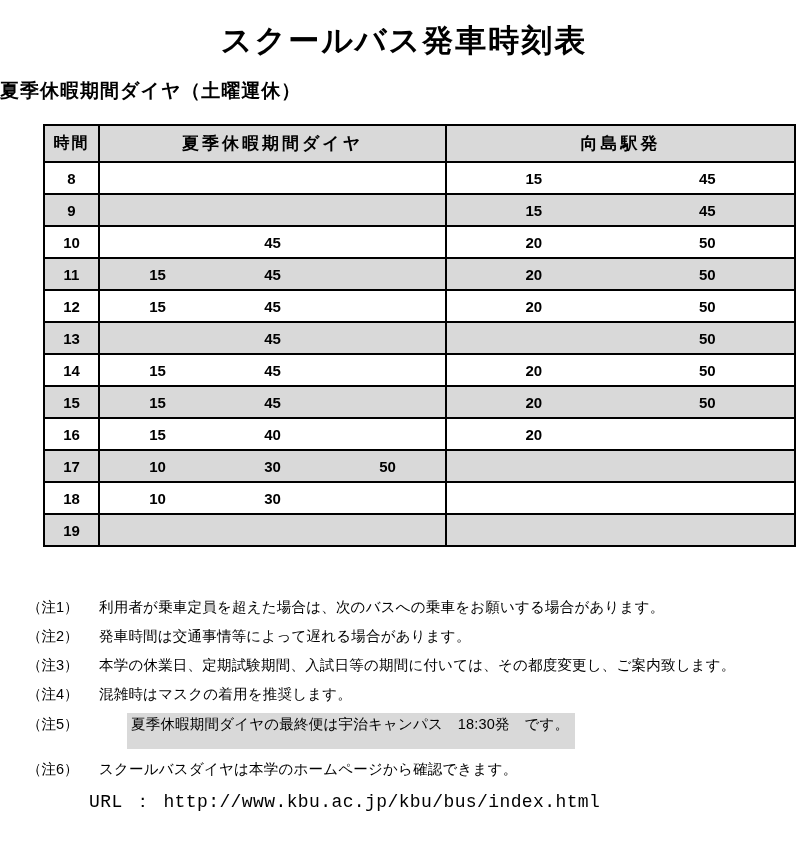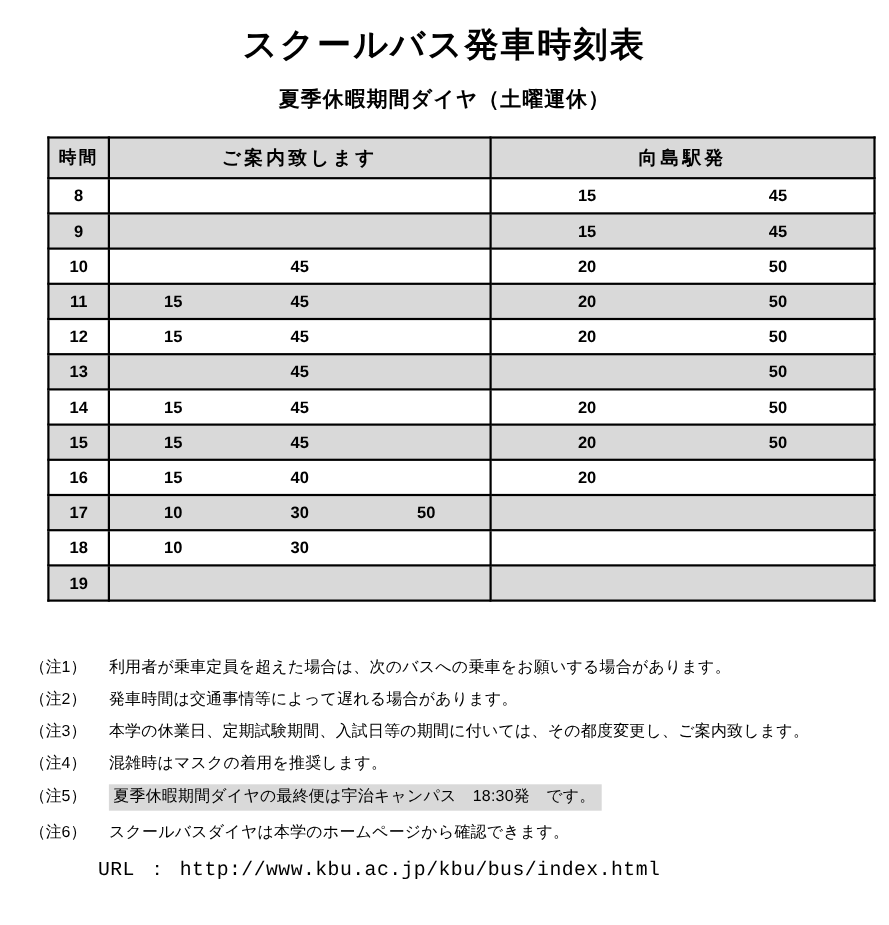--- a/index.html
+++ b/index.html
@@ -21,21 +21,20 @@
   .title {
     text-align: center;
     font-size: 31px;
     font-weight: bold;
     letter-spacing: 2px;
     margin: 4px;
     padding-top: 18px;
     line-height: 1.25;
   }
   .subtitle {
-    text-align: center;
     font-size: 19px;
     font-weight: bold;
     letter-spacing: 1px;
     margin: 0;
     padding-top: 14px;
     line-height: 1.25;
   }
 
   
   .table-wrap {
@@ -124,22 +123,23 @@
     flex: 0 0 auto;
     width: 72px;
     letter-spacing: 0px;
   }
   .note-text {
     flex: 0 1 auto;
     letter-spacing: 0.2px;
   }
   .note-text.highlight {
     background: #d9d9d9;
-    padding: 2px 6px 4px 4px;
+    padding: 2px 6px 16px 4px;
     margin-top: -2px;
+    margin-left: 28px;
   }
   .note-url {
     font-family: "Liberation Mono", "DejaVu Sans Mono", monospace;
     font-size: 18px;
     letter-spacing: 0.4px;
     margin-left: 62px;
     margin-top: 2px;
     white-space: nowrap;
   }
 </style>
@@ -152,21 +152,21 @@
 <div class="table-wrap">
   <table class="timetable">
     <colgroup>
       <col class="c-hour">
       <col class="c-uji">
       <col class="c-muk">
     </colgroup>
     <thead>
       <tr>
         <th class="hour-head">時間</th>
-        <th>ご案内致します</th>
+        <th>夏季休暇期間ダイヤ</th>
         <th>向島駅発</th>
       </tr>
     </thead>
     <tbody id="timetable-body">
         <tr class="plain">
           <td class="hour-cell">8</td>
           <td>
             <div class="slots three">
               <div class="slot"></div>
               <div class="slot"></div>

